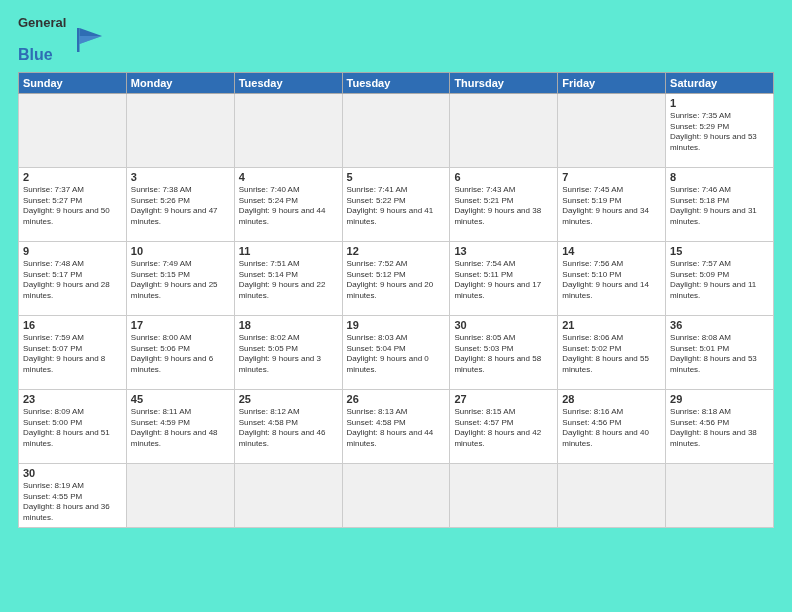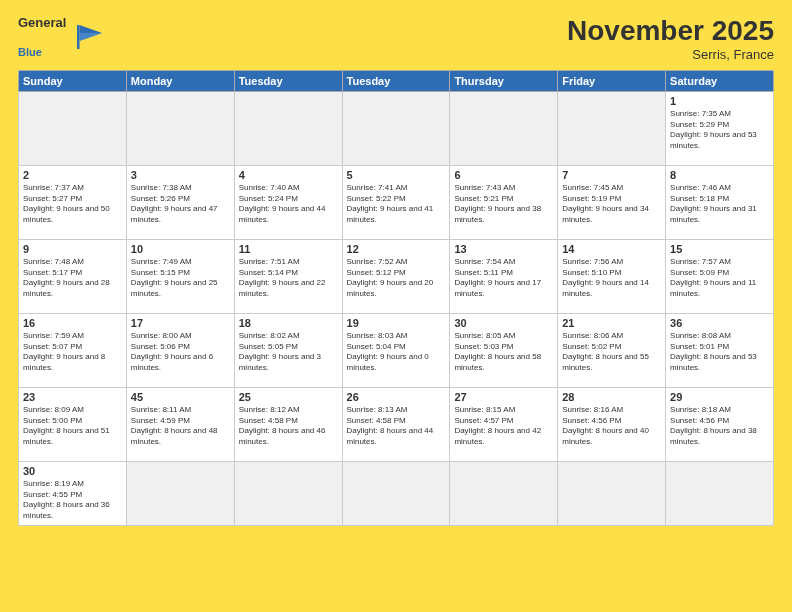--- a/index.html
+++ b/index.html
@@ -6,21 +6,21 @@
     body {
       font-family: Arial, sans-serif;
       background: #fff;
       width: 792px;
       height: 612px;
       overflow: hidden;
     }
     .page {
       width: 792px;
       height: 612px;
-      background: #fde047;
+      background: #5eead4;
       padding: 16px 18px 10px 18px;
     }
     .header {
       display: flex;
       justify-content: space-between;
       align-items: flex-start;
       margin-bottom: 8px;
     }
     .logo {
       display: flex;
@@ -83,32 +83,28 @@
     }
   </style>
 </head>
 <body>
 
 <div class="page">
   <div class="header">
     <div class="logo">
   <div style="display:flex;flex-direction:column;line-height:1.1;margin-right:4px;">
     <span style="font-size:13px;font-family:Arial;color:#333;font-weight:bold;">General</span>
-    <span style="font-size:11px;font-family:Arial;color:#2e6db4;font-weight:bold;margin-top:16px;">Blue</span>
+    <span style="font-size:16px;font-family:Arial;color:#2e6db4;font-weight:bold;margin-top:16px;">Blue</span>
   </div>
   <svg width="30" height="28" viewBox="0 0 30 28">
     <rect x="3" y="2" width="2.5" height="24" fill="#2e6db4"></rect>
     <polygon points="5.5,2 28,10 5.5,18" fill="#2e6db4"></polygon>
     <polygon points="5.5,10 28,10 5.5,18" fill="#5ba0e0" opacity="0.5"></polygon>
   </svg>
 </div>
-    <div class="title-block">
-      <div class="month-title">November 2025</div>
-      <div class="location">Serris, France</div>
-    </div>
   </div>
 
   <table class="calendar">
     <thead>
       <tr>
         <th>Sunday</th>
         <th>Monday</th>
         <th>Tuesday</th>
         <th>Tuesday</th>
         <th>Thursday</th>

